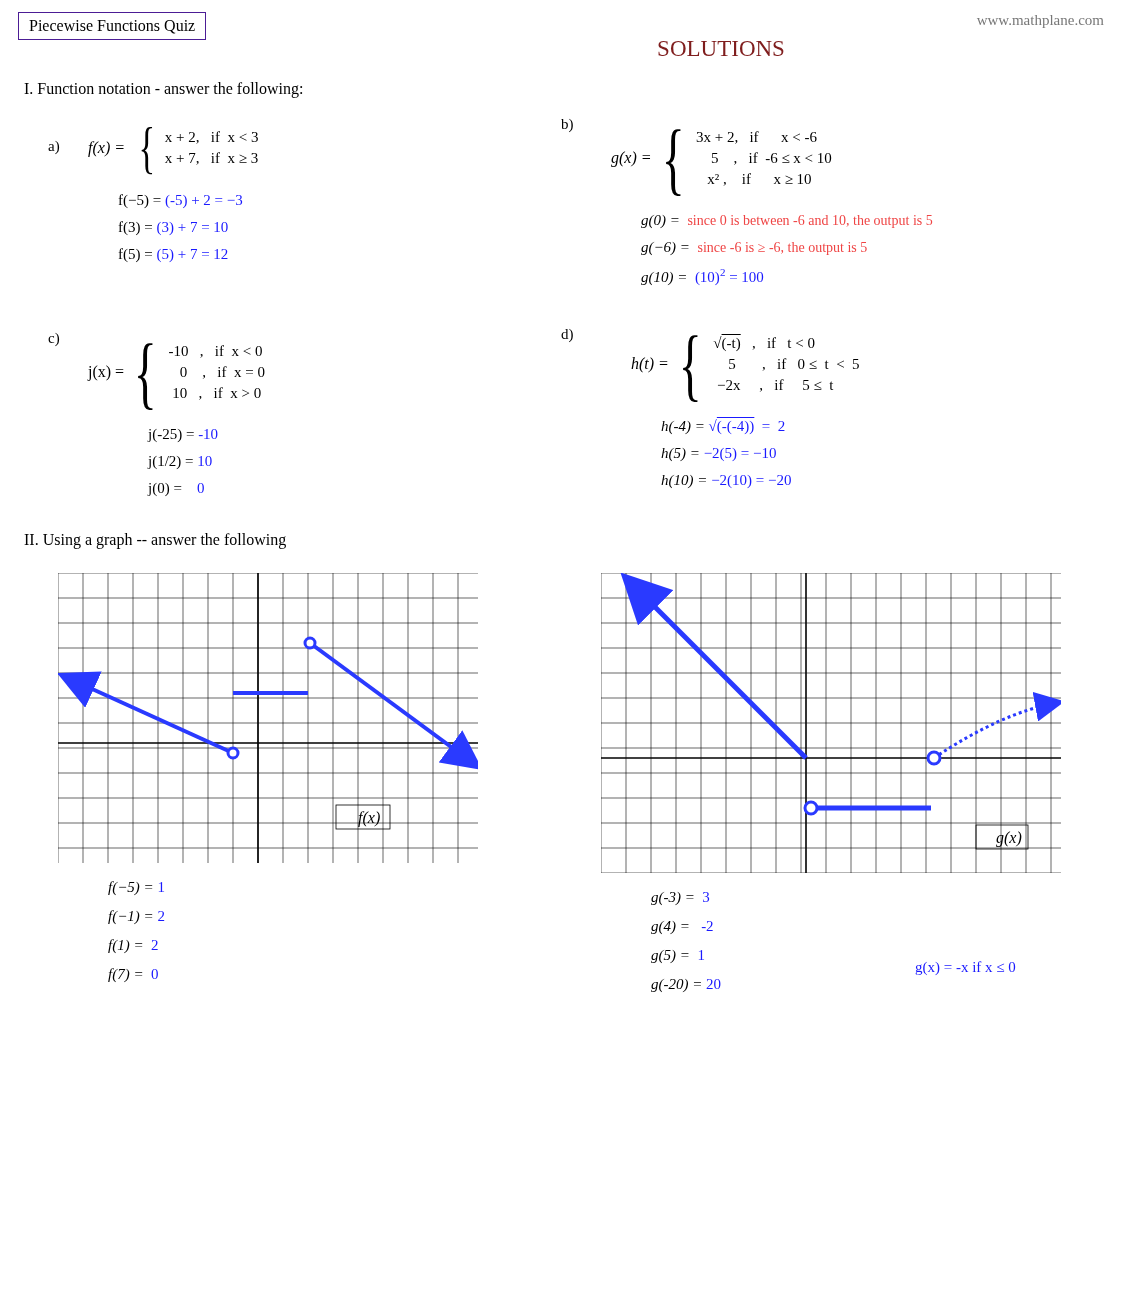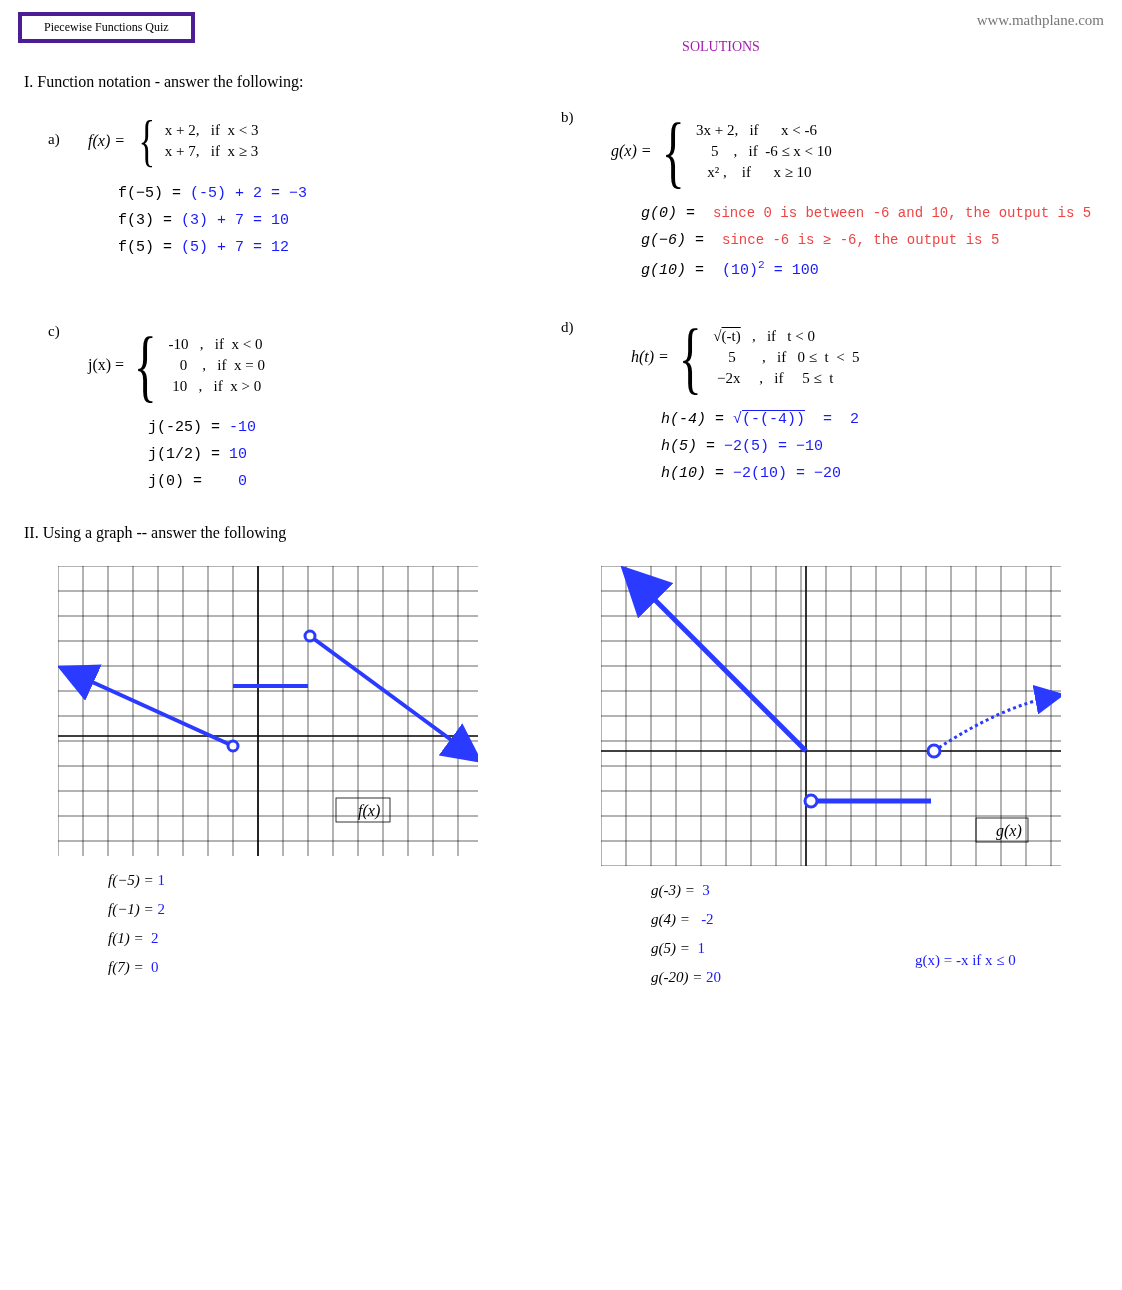--- a/index.html
+++ b/index.html
@@ -6,46 +6,46 @@
     font-family: "Times New Roman", serif;
     font-size: 16px;
     color: #000;
     background: #fff;
     margin: 0;
     padding: 12px 18px;
     width: 1086px;
   }
   .topbar { display:flex; justify-content:space-between; align-items:flex-start; }
   .title-box {
-    border: 4px solid #4c1d95;
-    padding: 4px 22px;
-    font-size: 12px;
+    border: 1px solid #4c1d95;
+    padding: 4px 10px;
+    font-size: 16px;
     display:inline-block;
   }
   .url { color:#777; font-size:15px; text-align:center; }
-  .solutions { color:#a21caf; font-size:14px; text-align:center; margin-left:320px; margin-top:-4px;font-family:Liberation Serif, serif;}
+  .solutions { color:#7f1d1d; font-size:23px; text-align:center; margin-left:320px; margin-top:-4px;font-family:Liberation Serif, serif;}
   .section-head { margin: 18px 0 10px 6px; font-size:16px; }
   .row { display:flex; }
   .col { flex:1; padding: 6px 10px; position:relative; }
   .part-label { font-size:15px; position:absolute; }
   .funcdef { display:flex; align-items:center; margin-left:60px; margin-top:8px;}
   .fname { font-style:italic; margin-right:6px; }
   .brace {
     font-size: 58px;
     line-height: 0.9;
     font-family: "Times New Roman", serif;
     margin: 0 4px 0 2px;
     transform: scaleX(0.6);
     display:inline-block;
   }
   .brace3 { font-size:80px; }
   .pieces { display:flex; flex-direction:column; gap:4px; font-size:15px;}
   .pieces .pc { white-space:pre; }
   .answers { margin-left: 90px; margin-top: 18px; font-size:15px;}
-  .answers .al { margin: 10px 0; font-family: Liberation Mono, monospace; }
+  .answers .al { margin: 10px 0; }
   .ans { color:#1a1aff; }
   .note { color:#ef4444; font-size:14px;}
   .gx { font-style:italic; }
   .sup { font-size:11px; vertical-align:super;}
   .sqrt { font-style:italic; }
   .ov { text-decoration: overline; }
   svg.graph { display:block; margin: 8px auto 0 30px; }
   .graphlabel { font-style:italic; color:#1a1aff; font-size:16px; }
   .below-ans { margin-left: 80px; margin-top:16px; font-size:15px;}
   .below-ans .al { margin: 12px 0; }

